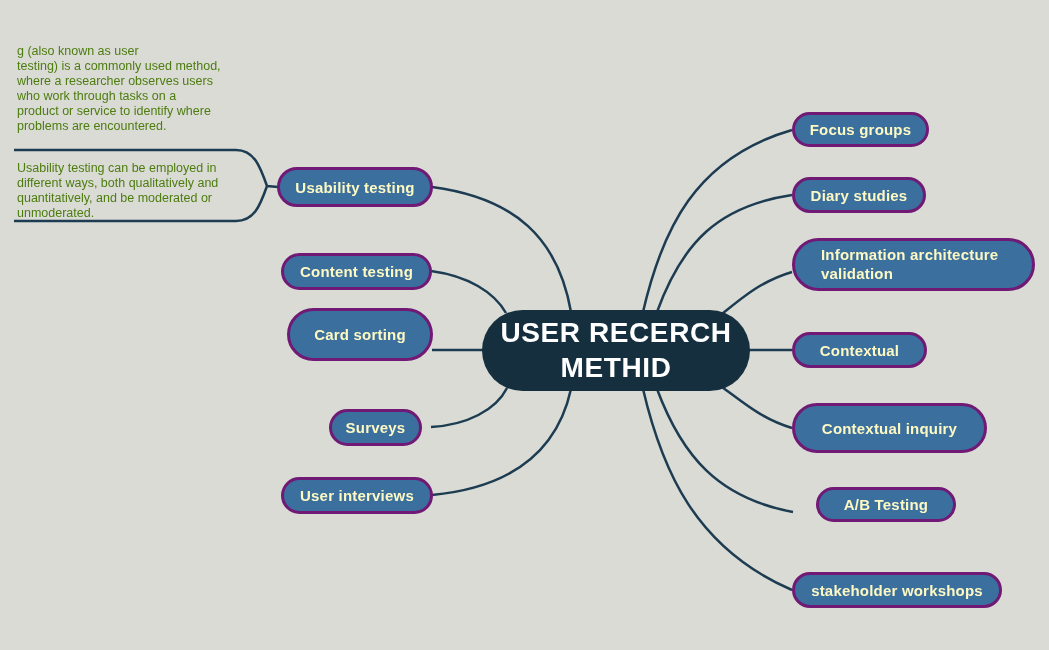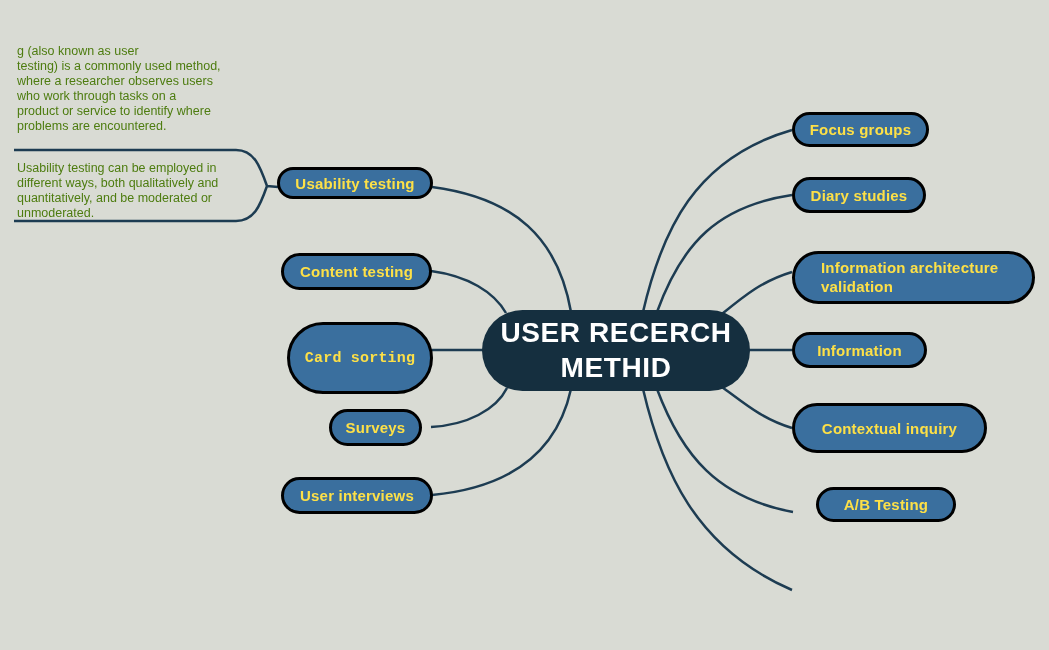--- a/index.html
+++ b/index.html
@@ -25,23 +25,23 @@
   }
   svg.links path {
     fill: none;
     stroke: #1d3c52;
     stroke-width: 2.5;
   }
   .node {
     position: absolute;
     box-sizing: border-box;
     background: #3a6f9e;
-    border: 3px solid #000000;
+    border: 3px solid #701a75;
     border-radius: 999px;
-    color: #fde047;
+    color: #fef9c3;
     font-weight: bold;
     font-size: 15px;
     letter-spacing: 0.2px;
     display: flex;
     align-items: center;
     justify-content: center;
     text-align: center;
     cursor: pointer;
   }
   .node.left-align {
@@ -63,29 +63,29 @@
     letter-spacing: 0.6px;
     display: flex;
     flex-direction: column;
     align-items: center;
     justify-content: center;
     text-align: center;
     line-height: 1.22;
     cursor: pointer;
   }
   
-  .n-usability   { left: 277px; top: 167px; width: 156px; height: 32px; }
+  .n-usability   { left: 277px; top: 167px; width: 156px; height: 40px; }
   .n-content     { left: 281px; top: 253px; width: 151px; height: 37px; }
-  .n-card        { left: 287px; top: 322px; width: 146px; height: 72px; font-family: Liberation Mono, monospace; }
+  .n-card        { left: 287px; top: 308px; width: 146px; height: 53px; }
   .n-surveys     { left: 329px; top: 409px; width: 93px;  height: 37px; }
   .n-interviews  { left: 281px; top: 477px; width: 152px; height: 37px; }
   
   .n-focus       { left: 792px; top: 112px; width: 137px; height: 35px; }
   .n-diary       { left: 792px; top: 177px; width: 134px; height: 36px; }
-  .n-ia          { left: 792px; top: 251px; width: 243px; height: 53px; }
+  .n-ia          { left: 792px; top: 238px; width: 243px; height: 53px; }
   .n-ethno       { left: 792px; top: 332px; width: 135px; height: 36px; }
   .n-contextual  { left: 792px; top: 403px; width: 195px; height: 50px; }
   .n-ab          { left: 816px; top: 487px; width: 140px; height: 35px; }
   .n-stakeholder { left: 792px; top: 572px; width: 210px; height: 36px; }
   
   .annotation {
     position: absolute;
     color: #4d7c0f;
     font-size: 12.5px;
     line-height: 15px;
@@ -149,27 +149,30 @@
   <div class="node n-focus">
     <span>Focus groups</span>
   </div>
   <div class="node n-diary">
     <span>Diary studies</span>
   </div>
   <div class="node n-ia left-align">
     <span>Information architecture validation</span>
   </div>
   <div class="node n-ethno">
-    <span>Information</span>
+    <span>Contextual</span>
   </div>
   <div class="node n-contextual">
     <span>Contextual inquiry</span>
   </div>
   <div class="node n-ab">
     <span>A/B Testing</span>
+  </div>
+  <div class="node n-stakeholder">
+    <span>stakeholder workshops</span>
   </div>
 
   <div class="center-node">
     <div>USER RECERCH</div>
     <div>METHID</div>
   </div>
 
 </div>
 
 </body></html>

